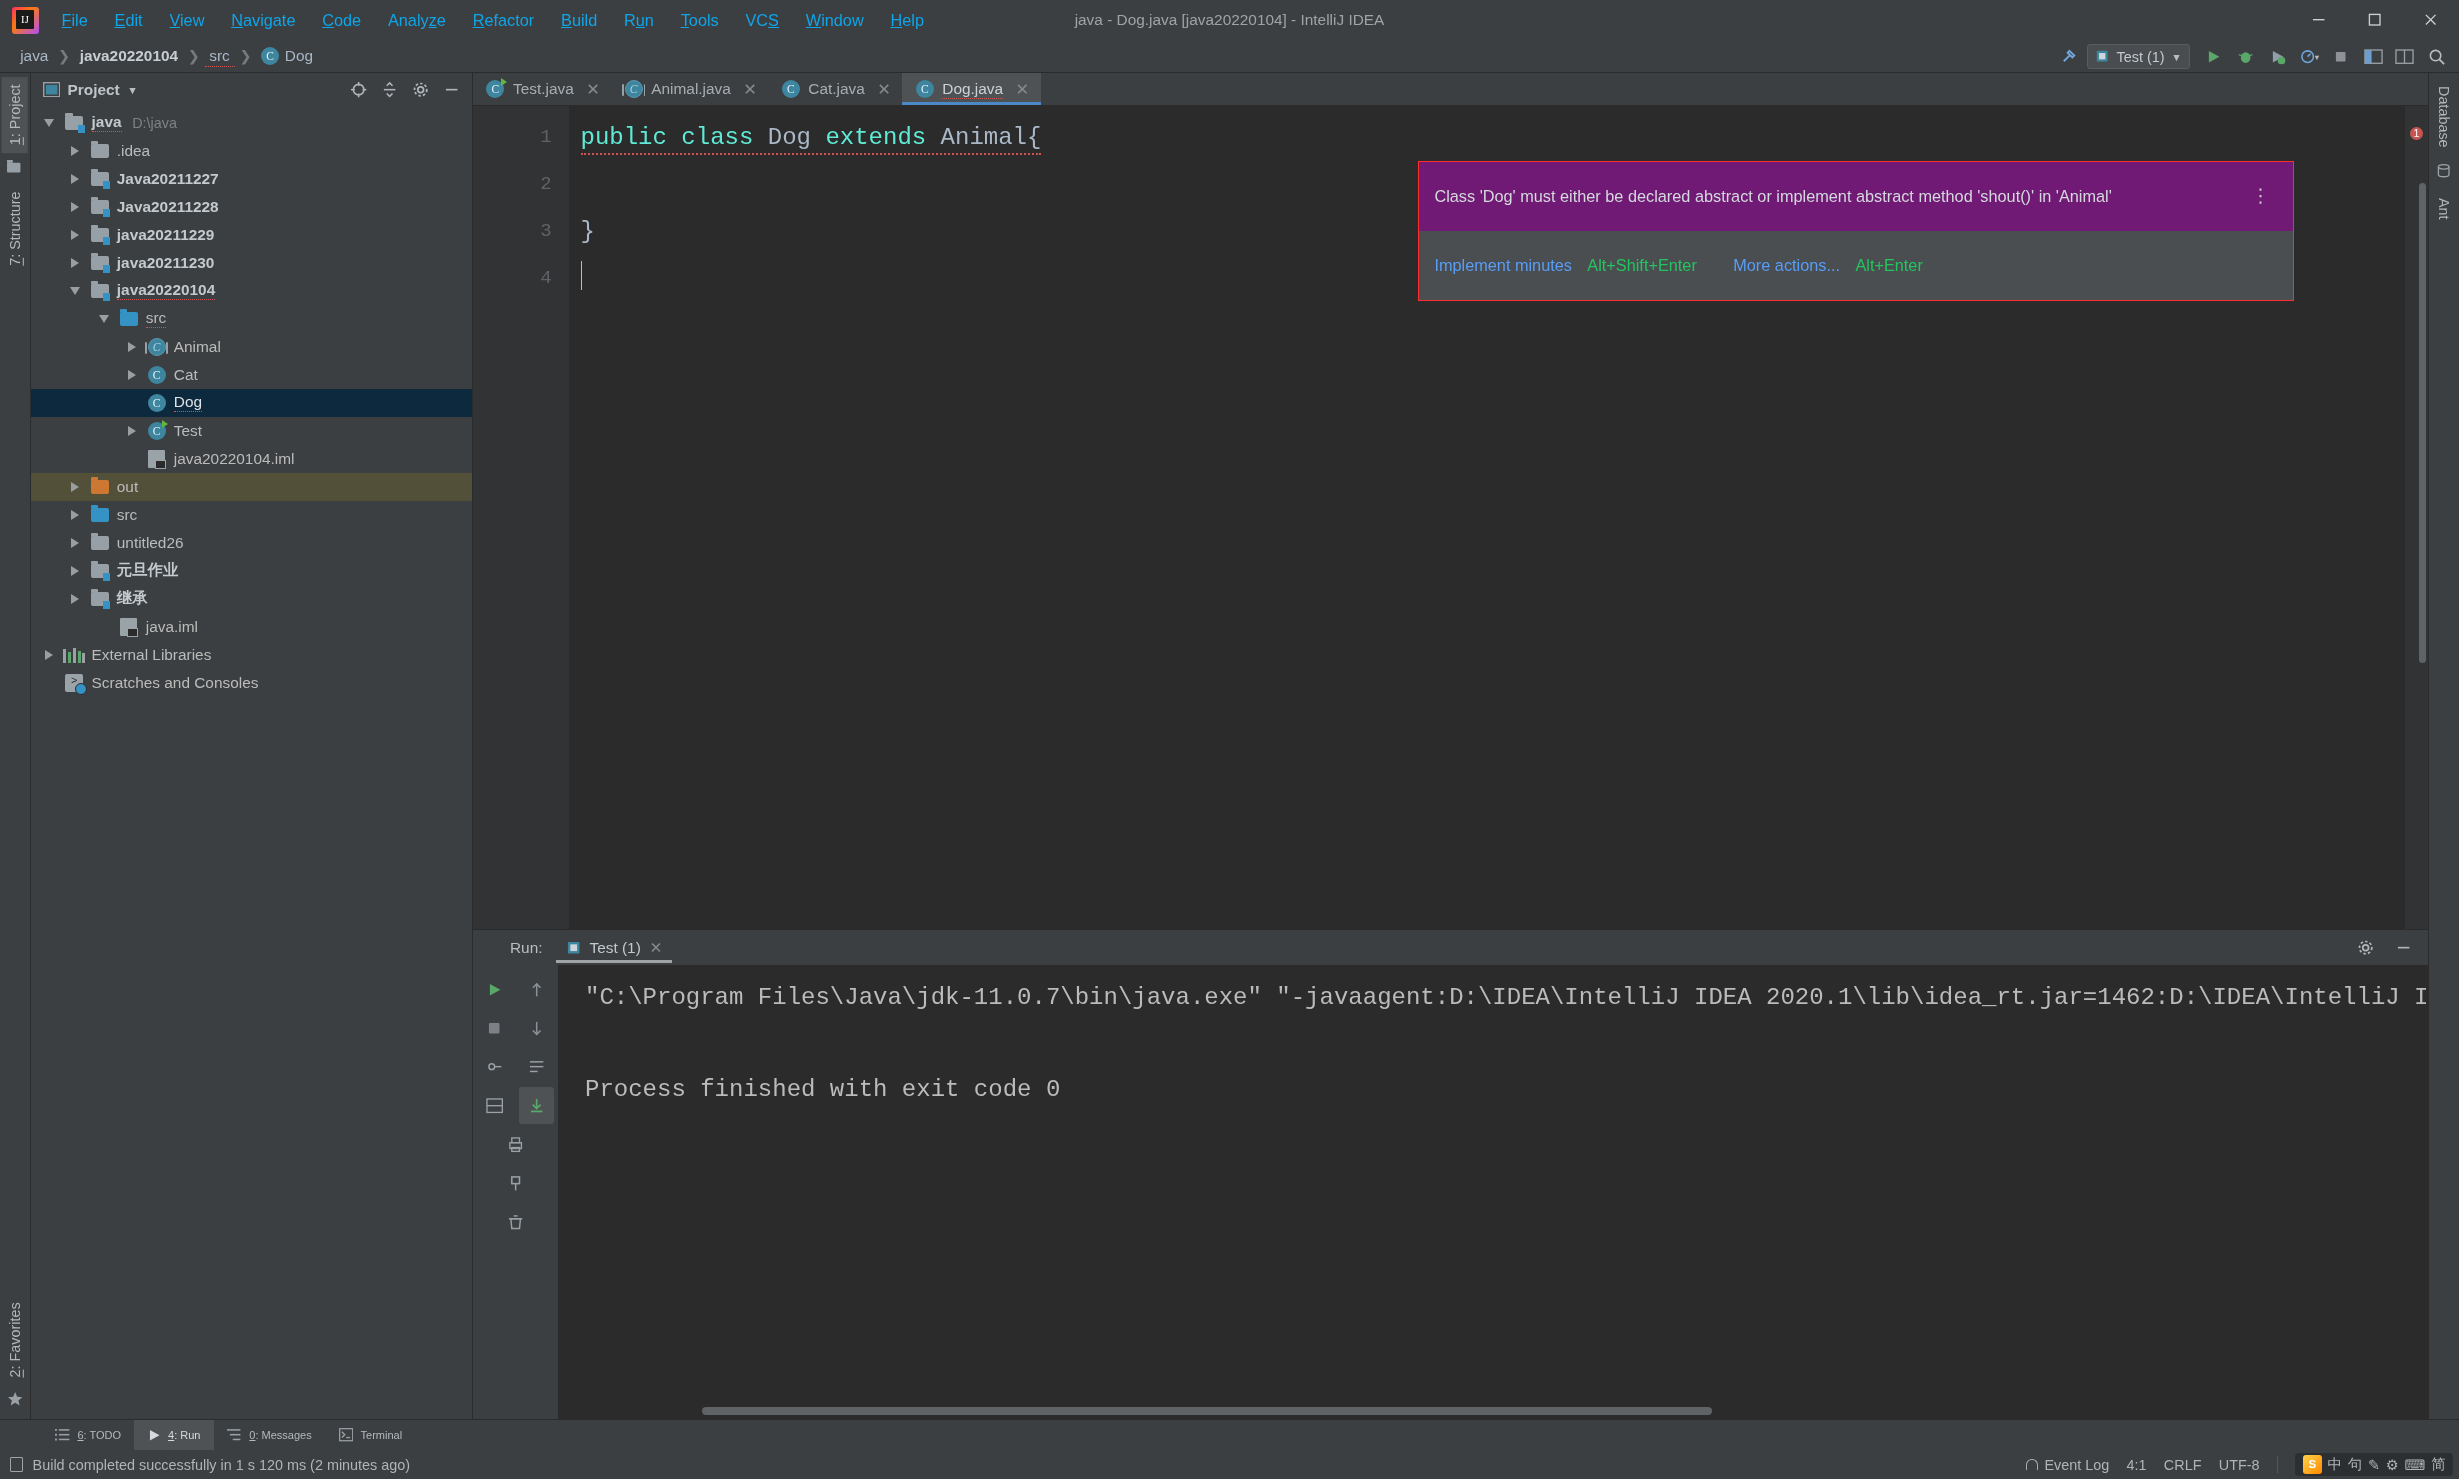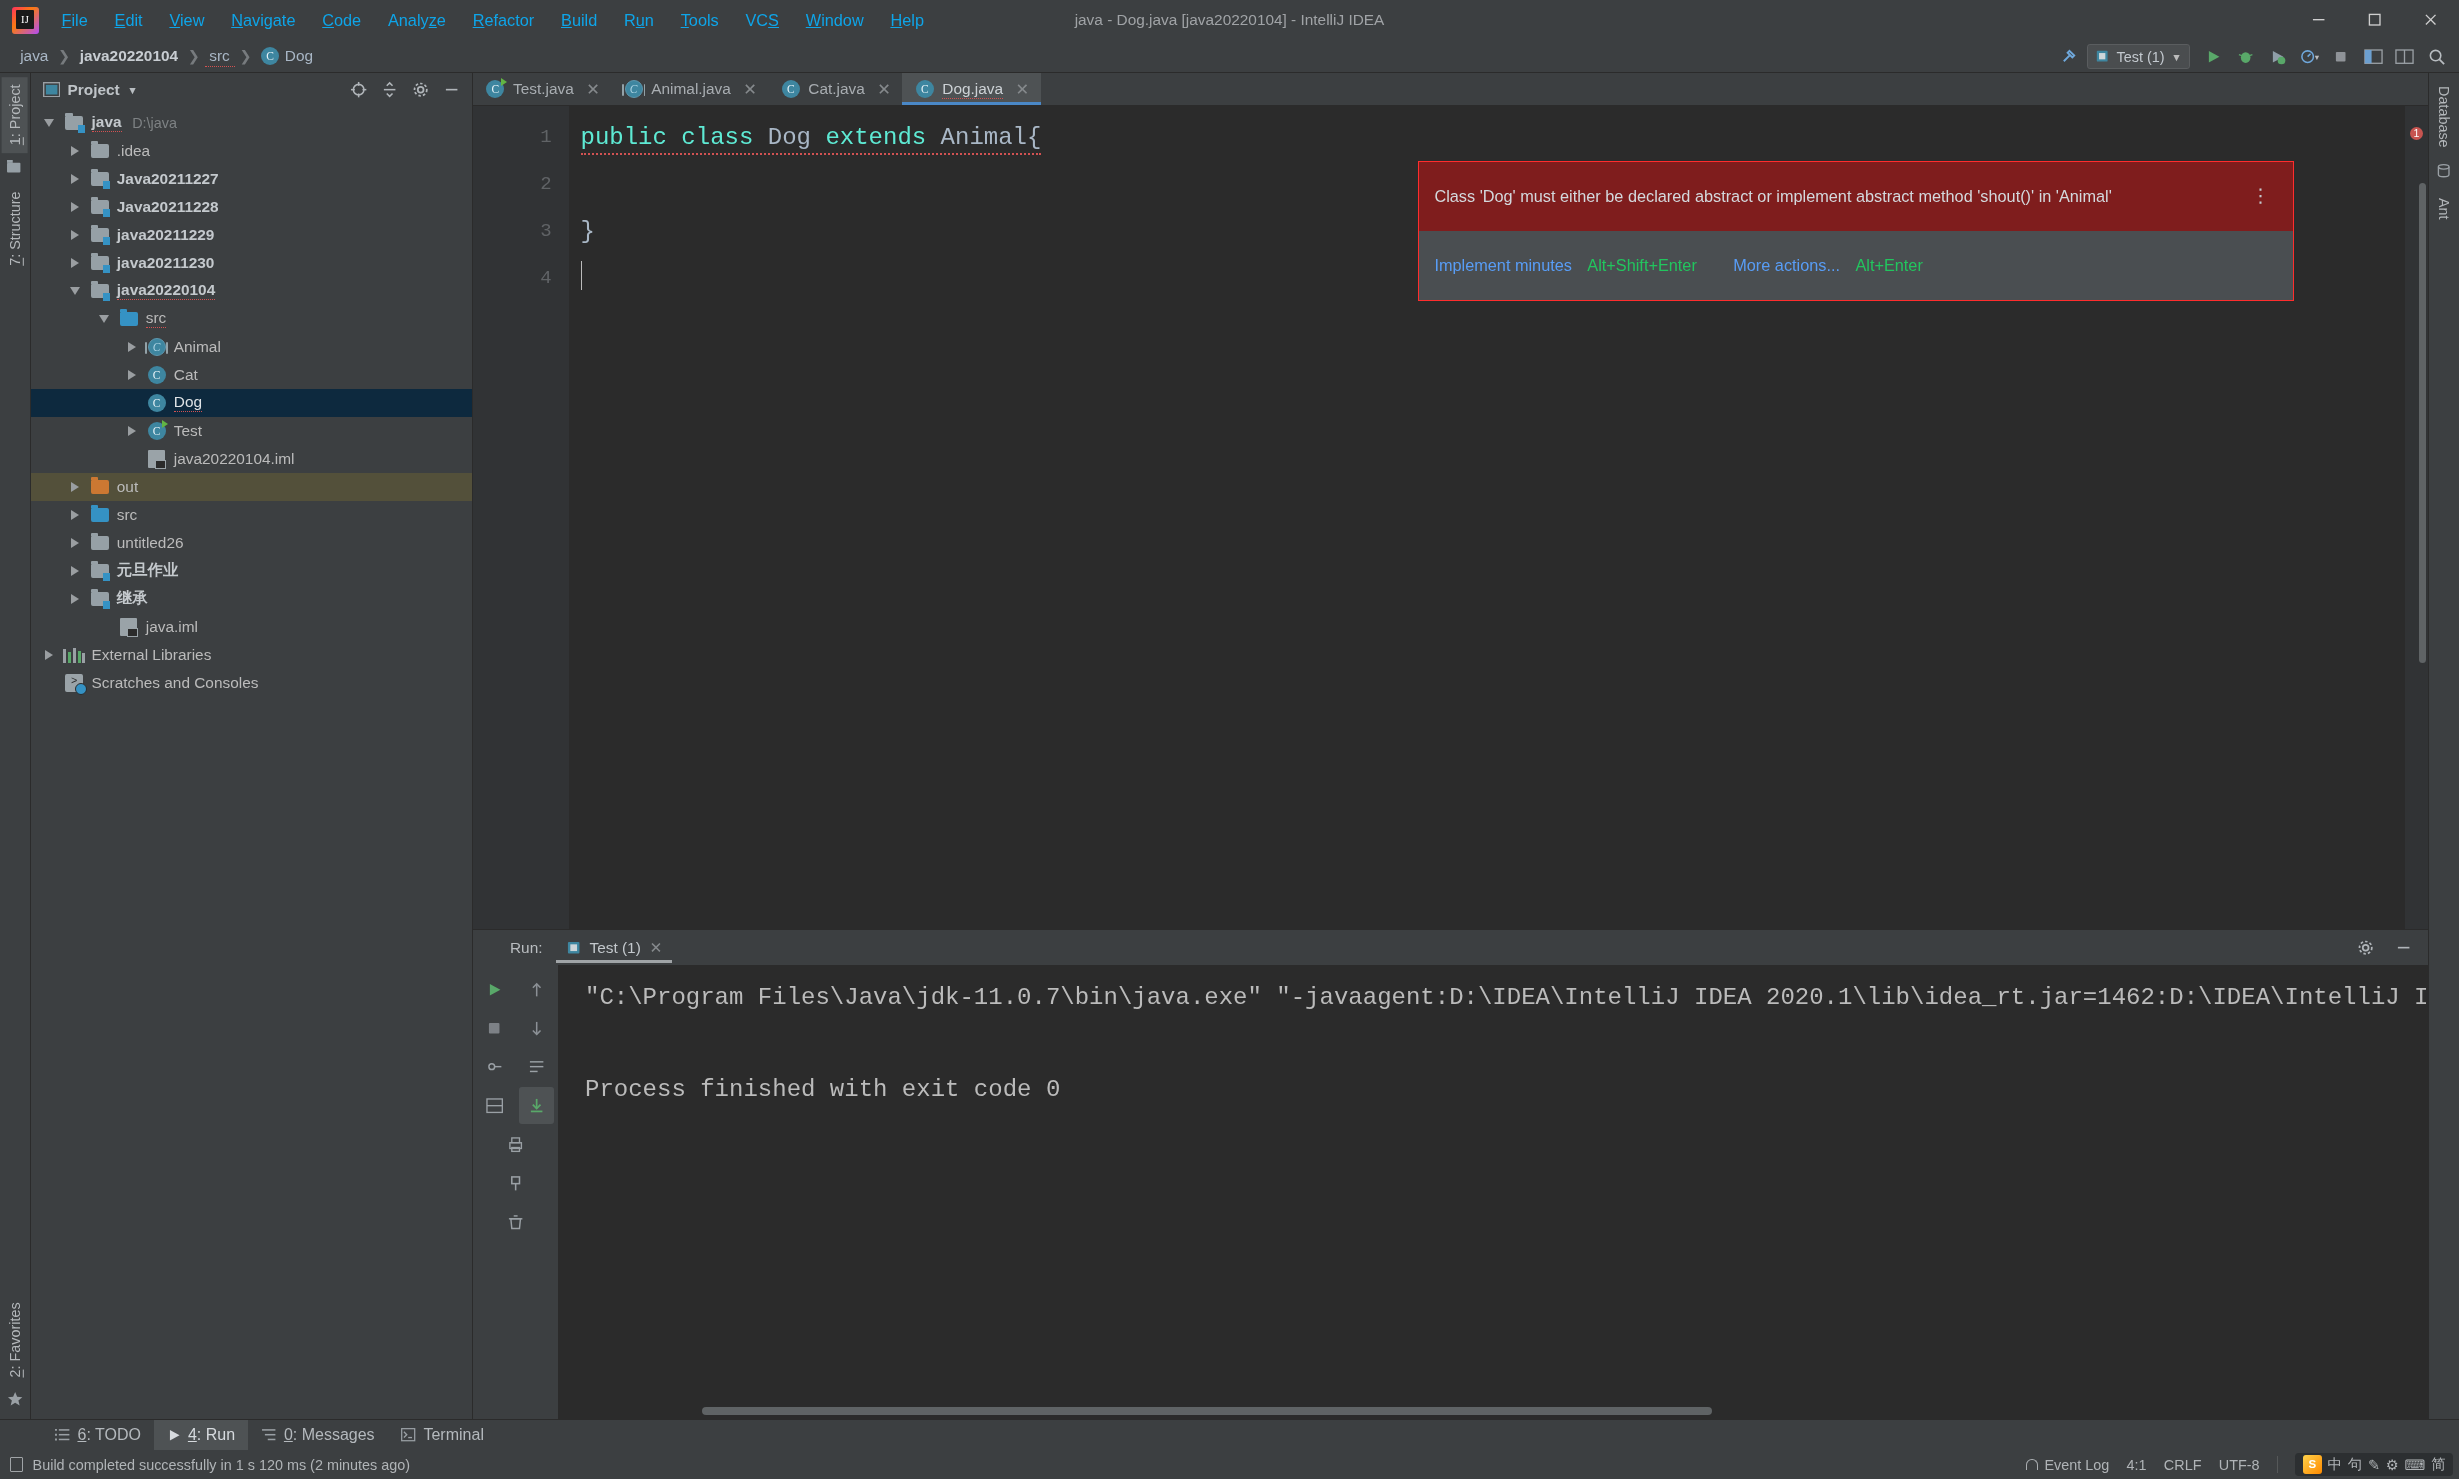--- a/index.html
+++ b/index.html
@@ -387,21 +387,21 @@
     position: absolute;
     left: 849px;
     top: 55px;
     width: 876px;
     border: 1.9px solid #ff2d2d;
     background: #4a4e51;
     z-index: 40;
     font-family: "Liberation Sans", sans-serif;
   }
   .err-top {
-    background: #7f1d1d;
+    background: #701a75;
     padding: 10.6px 15.4px 11.5px 15.4px;
     color: #d4d9dd;
     font-size: 16.3px;
     display: flex;
     align-items: center;
     justify-content: space-between;
   }
   .err-kebab { color: #c3c8cc; font-size: 19px; letter-spacing: 0; line-height: 7.7px; padding: 0 7.7px; }
   .err-bottom {
     background: #4a4e51;
@@ -516,21 +516,21 @@
     background: #3c3f41;
     display: flex;
     align-items: stretch;
     border-top: 1px solid #2b2b2b;
     padding-left: 42px;
   }
   .btab {
     display: flex; align-items: center; gap: 7.7px;
     padding: 0 13.4px;
     color: #b4b9bd;
-    font-size: 16px;
+    font-size: 11px;
   }
   .btab.active { background: #4e5254; color: #d6dade; }
   .btab .mn { text-decoration: underline; }
 
   
   .statusbar {
     height: 29px;
     flex: 0 0 29px;
     background: #3c3f41;
     display: flex;

